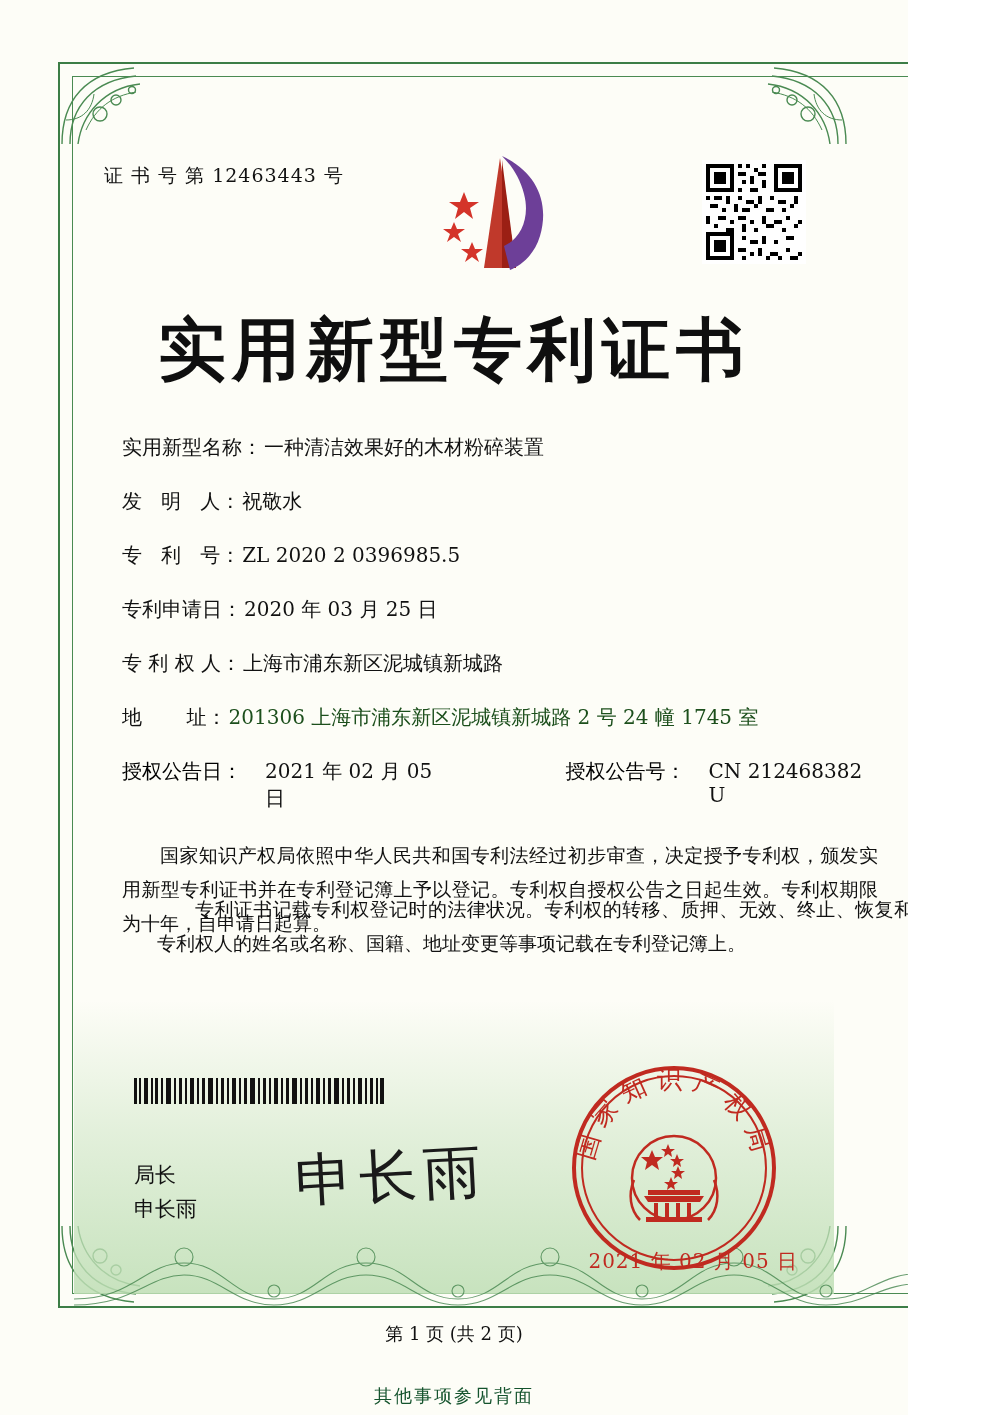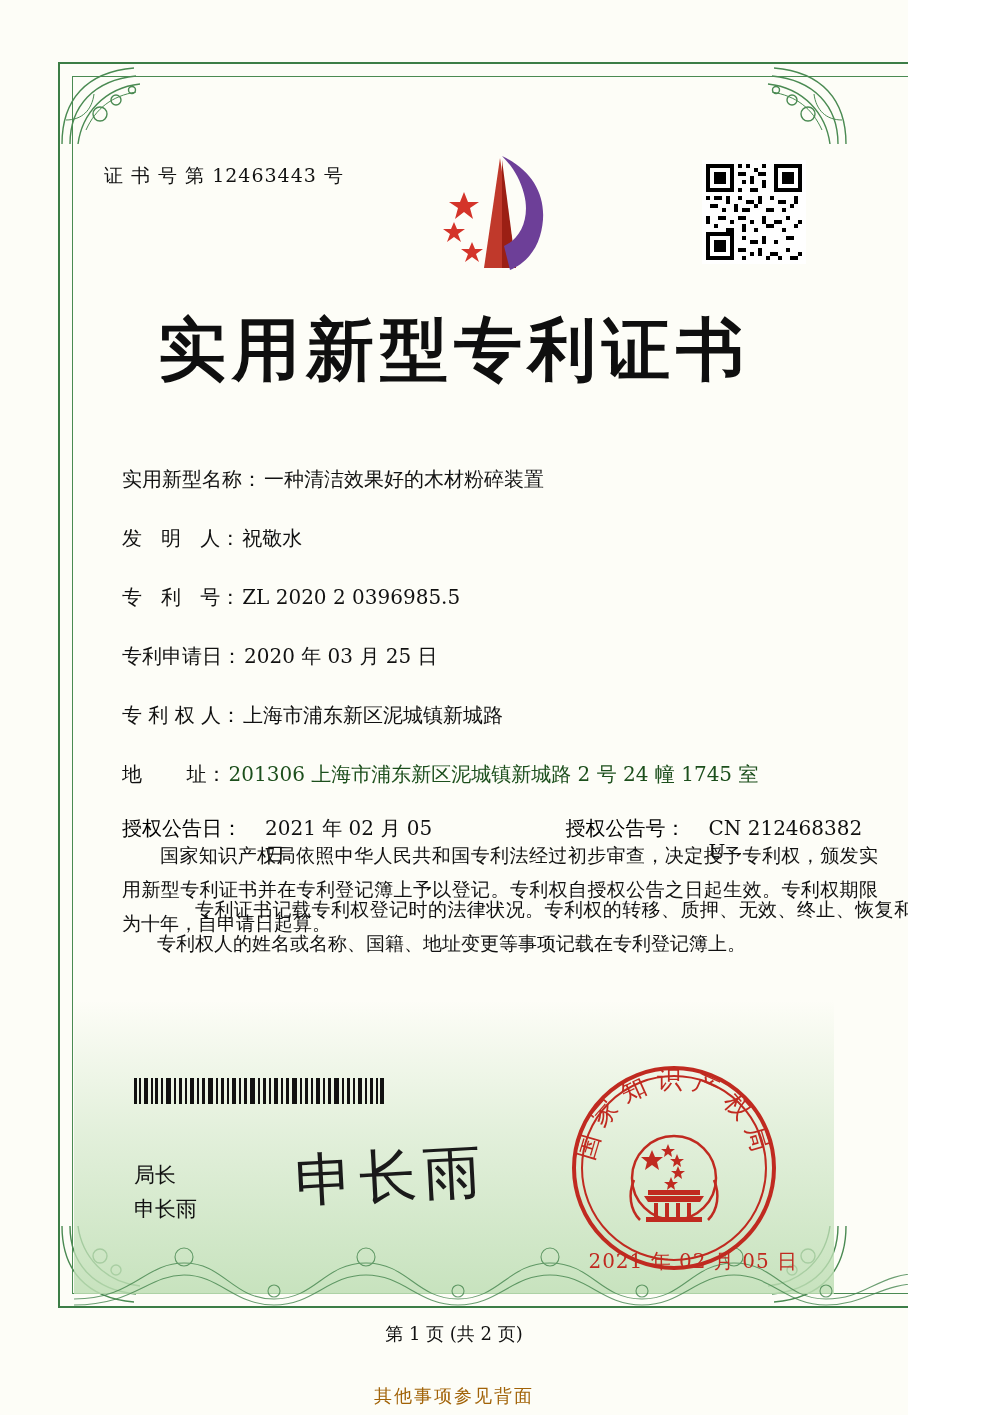--- a/index.html
+++ b/index.html
@@ -117,21 +117,20 @@
     top: 434px;
     width: 760px;
   }
   .field-row {
     display: flex;
     align-items: baseline;
     margin-bottom: 27px;
     font-size: 20px;
     color: #111;
     font-family: "DejaVu Serif", "Liberation Serif", serif;
-    margin-top: 32px;
   }
   .field-label {
     white-space: pre;
     flex: 0 0 auto;
   }
   .field-value {
     margin-left: 2px;
     color: #111;
   }
   .field-value.addr { color: #1c4f1c; }
@@ -216,21 +215,21 @@
     font-size: 18px;
     color: #111;
     font-family: "DejaVu Serif", "Liberation Serif", serif;
   }
   .footnote {
     position: absolute;
     left: 0; right: 0;
     top: 1384px;
     text-align: center;
     font-size: 18px;
-    color: #a16207;
+    color: #14532d;
     font-family: "DejaVu Serif", "Liberation Serif", serif;
     letter-spacing: 2px;
   }
 </style>
 </head>
 <body>
 
 <div class="page">
 
   <div class="frame-outer"></div>

